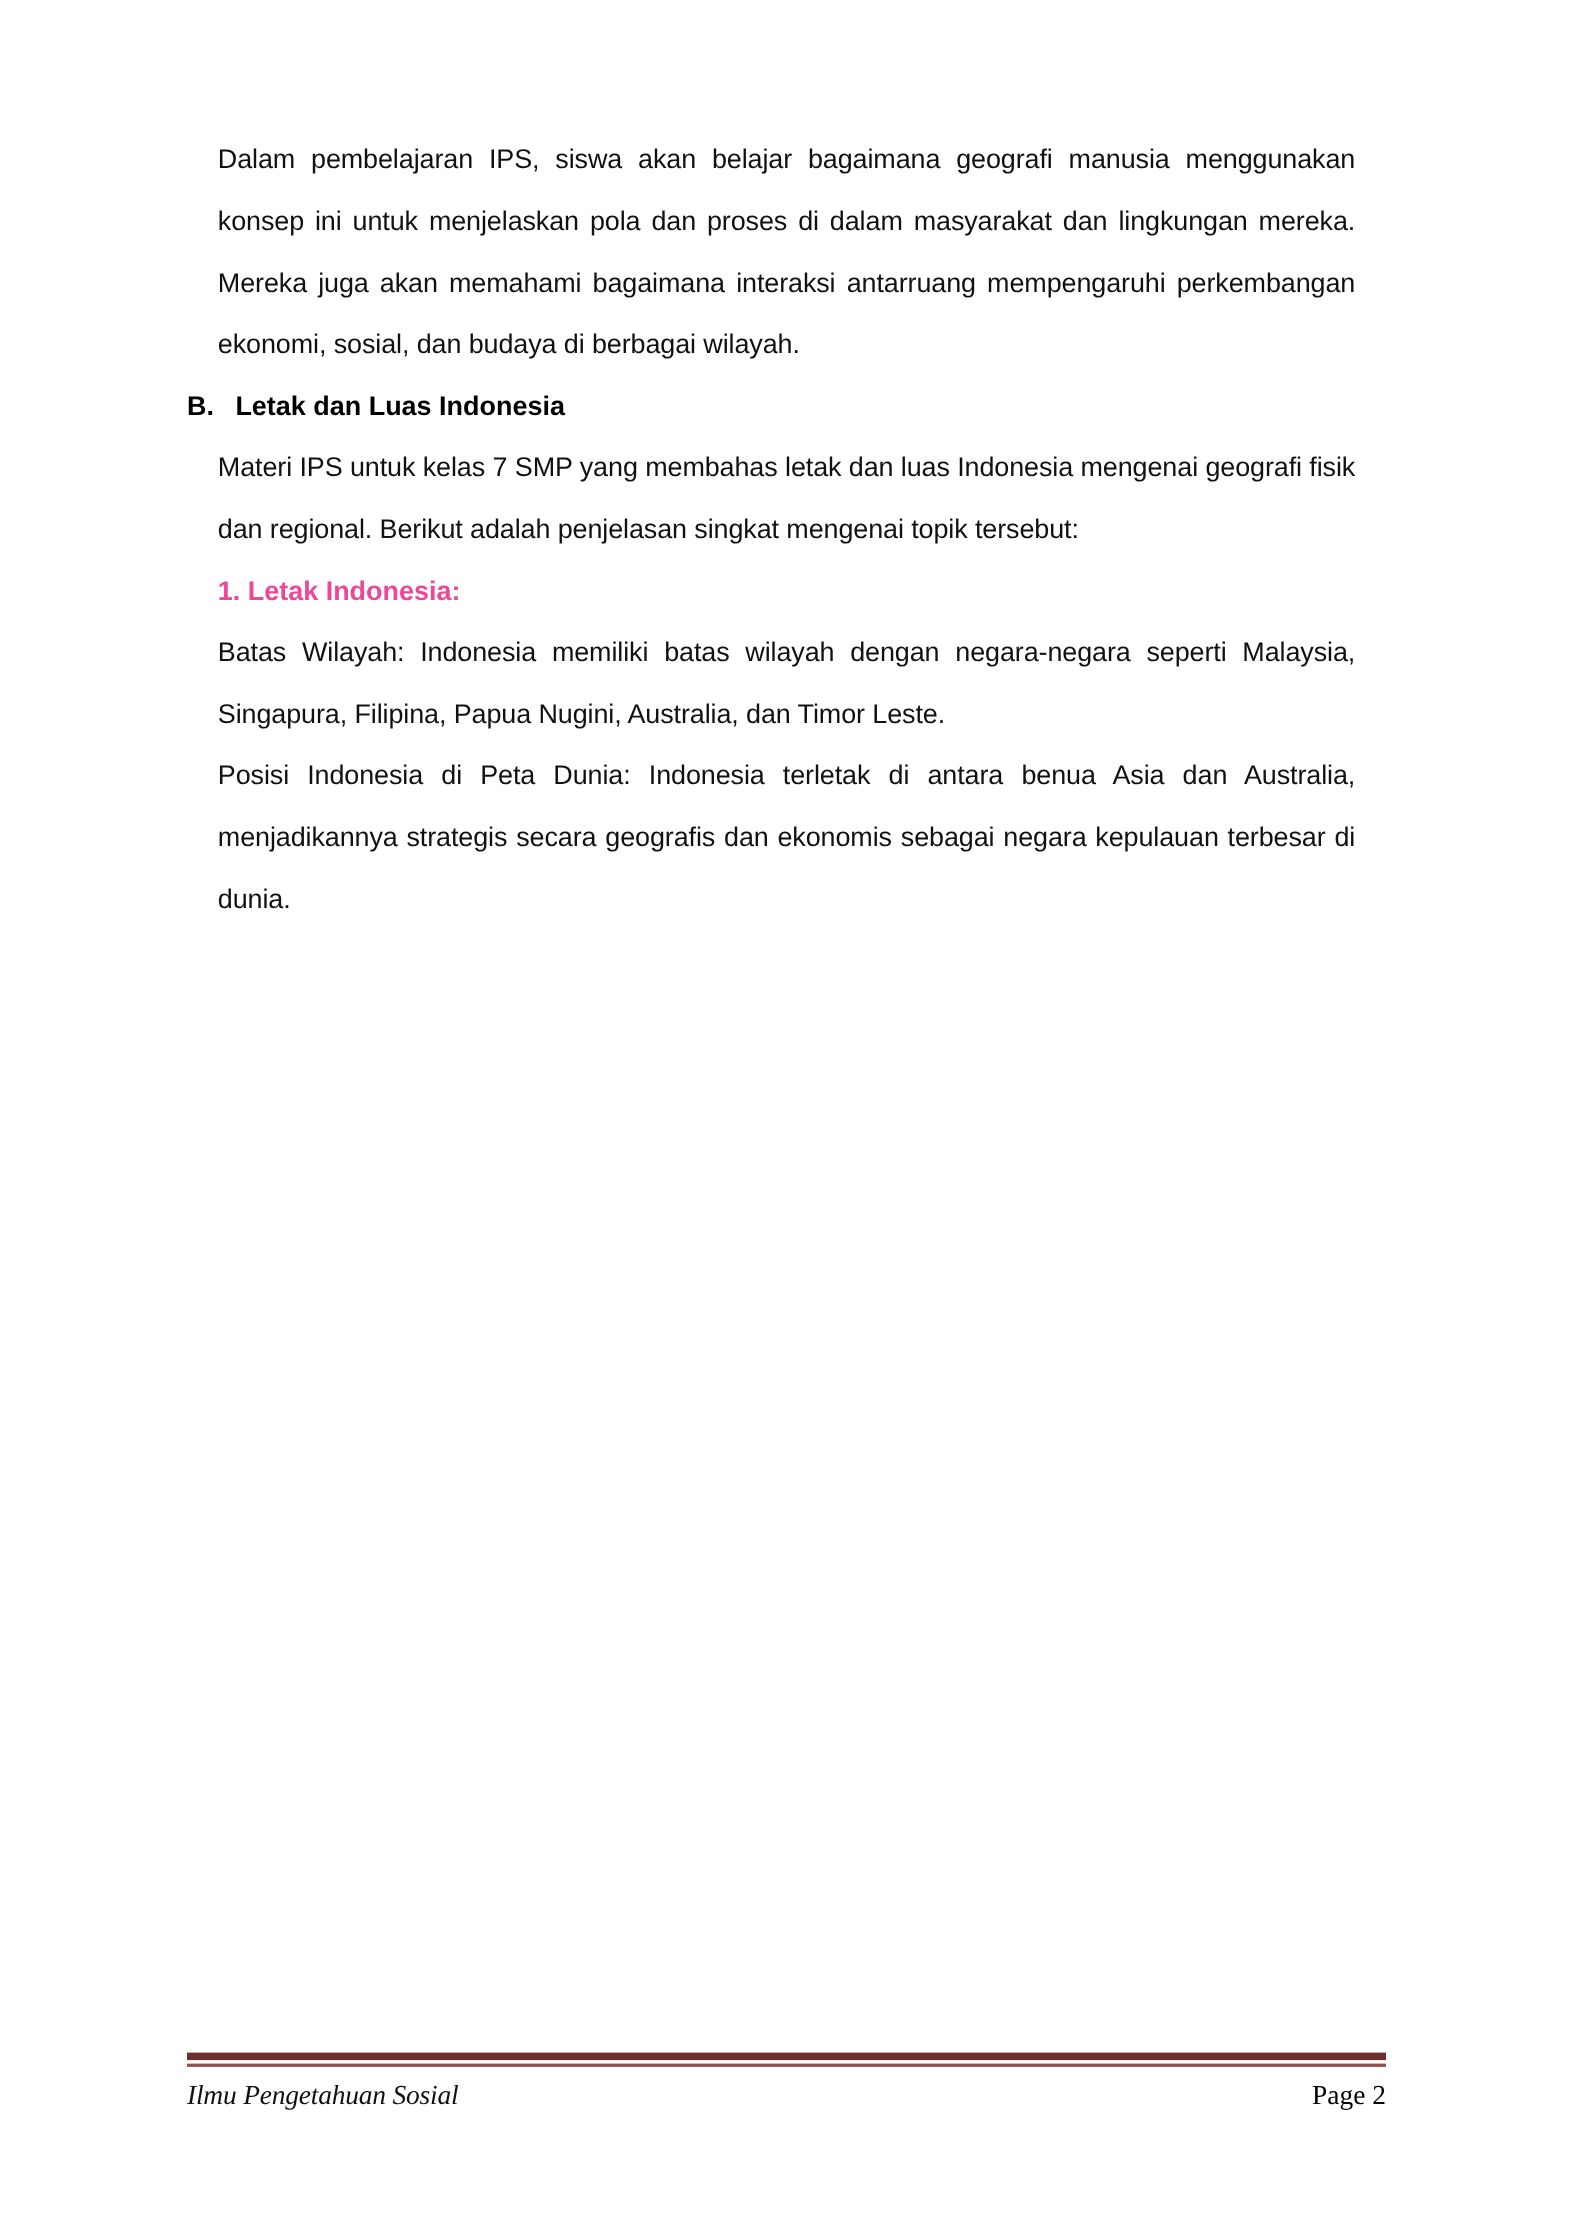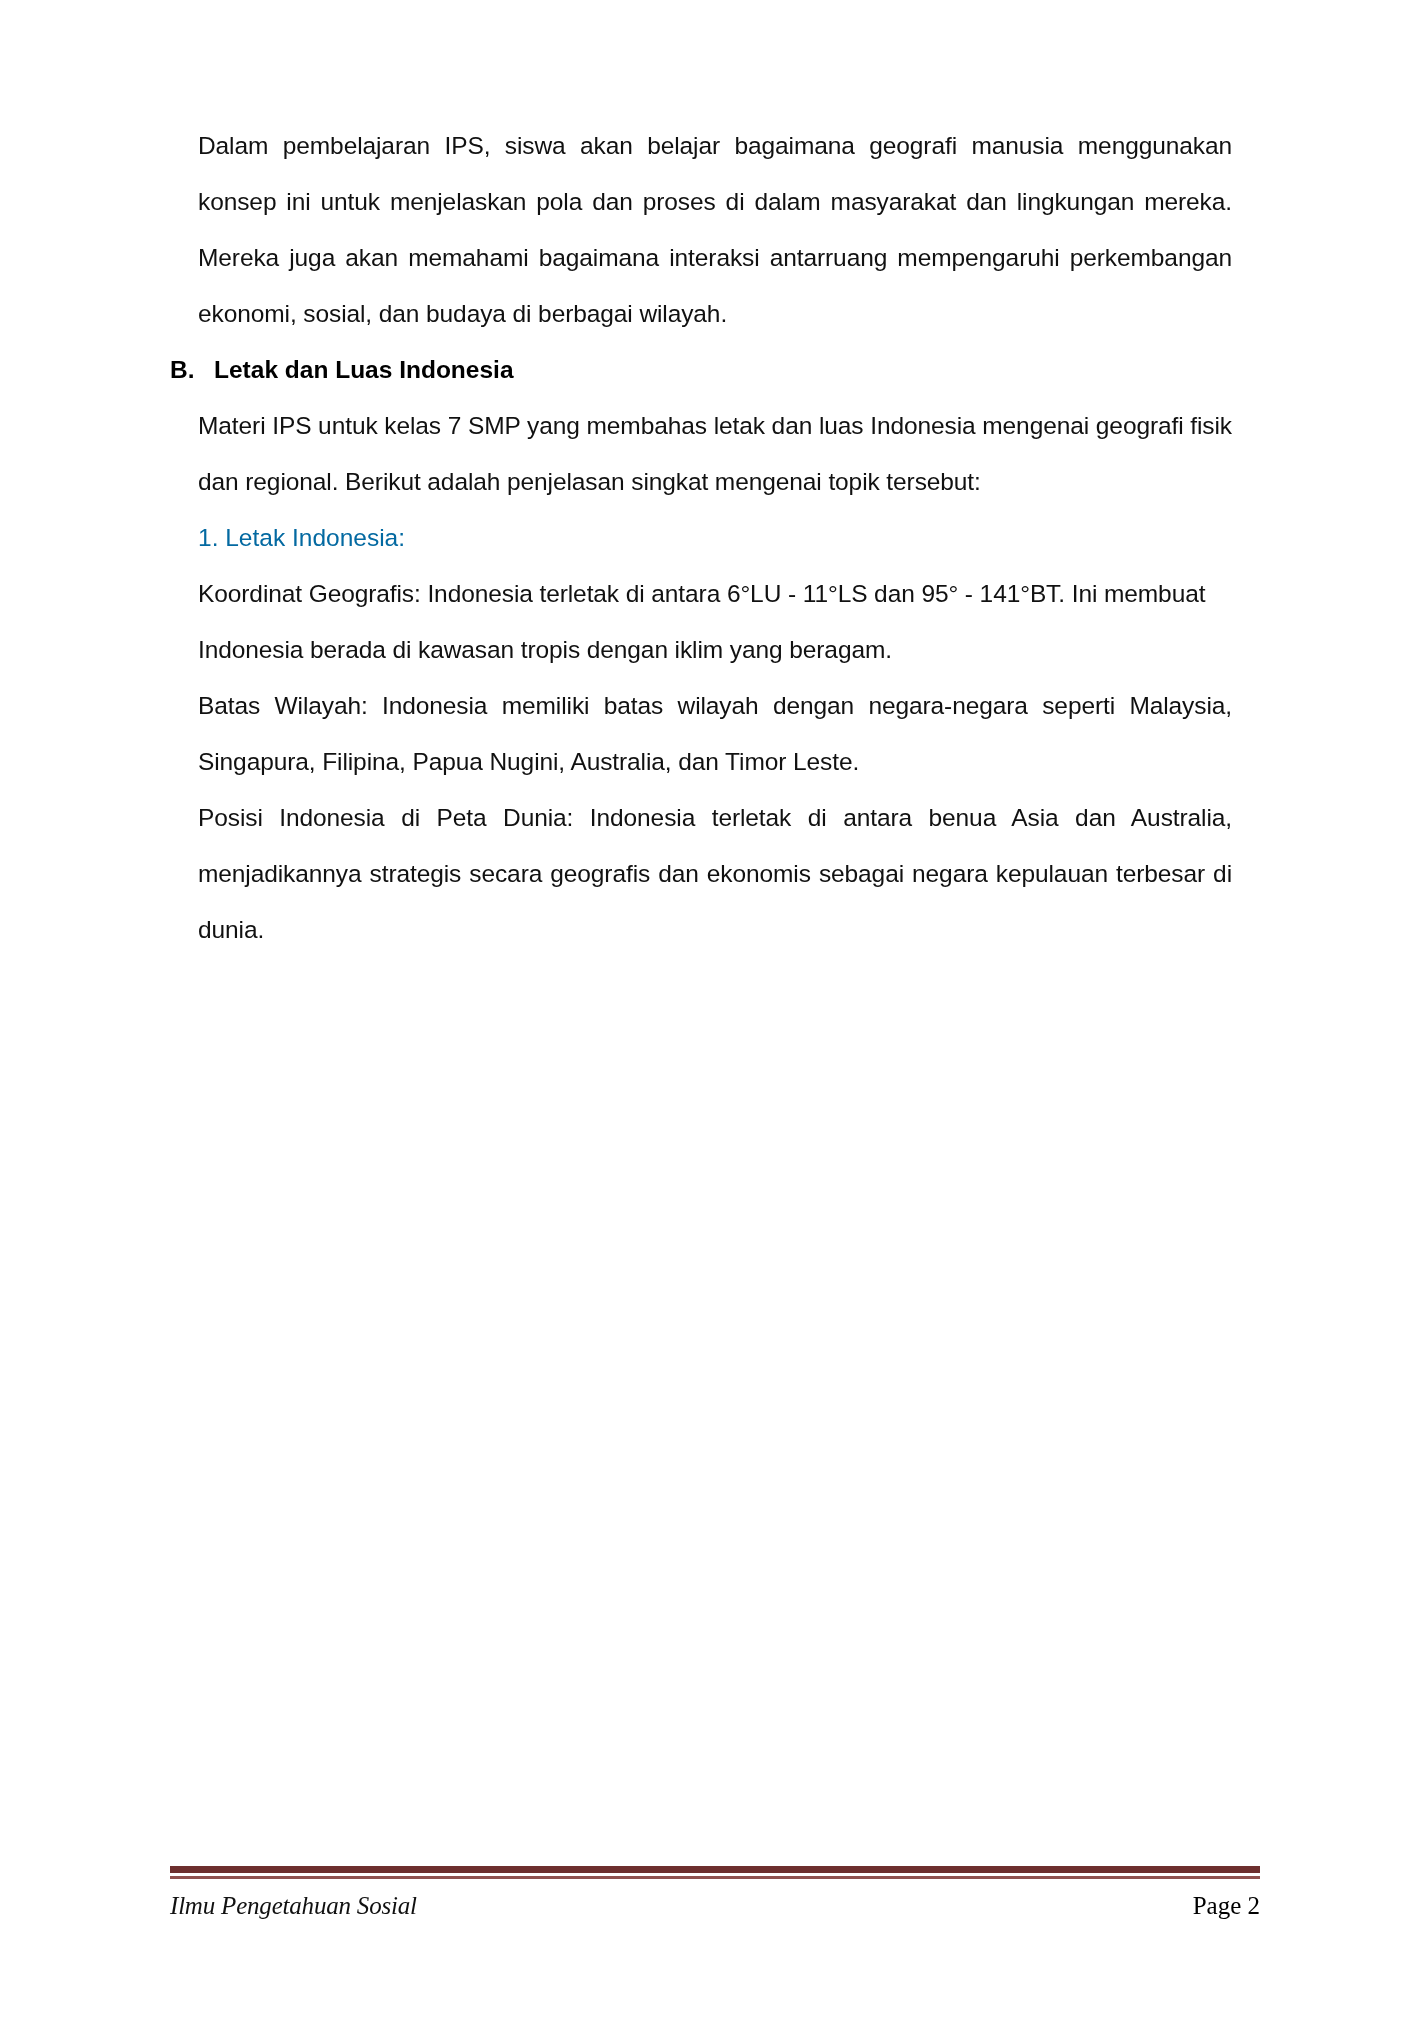--- a/index.html
+++ b/index.html
@@ -63,23 +63,23 @@
     display: inline-block;
   }
   .heading-b .htext {
     display: inline-block;
     text-align: center;
   }
 
   .heading-num {
     font-size: 24.5px;
     line-height: 56px;
-    font-weight: normal;
+    font-weight: bold;
     padding-left: 28px;
-    color: #0369a1;
+    color: #ec4899;
   }
 
   
   .footer {
     position: absolute;
     left: 170px;
     right: 168px;
     bottom: 108px;
   }
   .footer-rule-thick {
@@ -128,21 +128,20 @@
 
     <div class="heading-b">
       <span class="marker">B.</span>
       <span class="htext">Letak dan Luas Indonesia</span>
     </div>
 
     <p class="para">Materi IPS untuk kelas 7 SMP yang membahas letak dan luas Indonesia mengenai geografi fisik dan regional. Berikut adalah penjelasan singkat mengenai topik tersebut:</p>
 
     <div class="heading-num">1. Letak Indonesia:</div>
 
-    <p class="para nojust">Koordinat Geografis: Indonesia terletak di antara 6°LU - 11°LS dan 95° - 141°BT. Ini membuat Indonesia berada di kawasan tropis dengan iklim yang beragam.</p>
 
     <p class="para">Batas Wilayah: Indonesia memiliki batas wilayah dengan negara-negara seperti Malaysia, Singapura, Filipina, Papua Nugini, Australia, dan Timor Leste.</p>
 
     <p class="para">Posisi Indonesia di Peta Dunia: Indonesia terletak di antara benua Asia dan Australia, menjadikannya strategis secara geografis dan ekonomis sebagai negara kepulauan terbesar di dunia.</p>
 
   </div>
 
   <div class="footer">
     <div class="footer-rule-thick" style="background: rgb(109, 47, 46);"></div>
     <div class="footer-rule-gap"></div>

